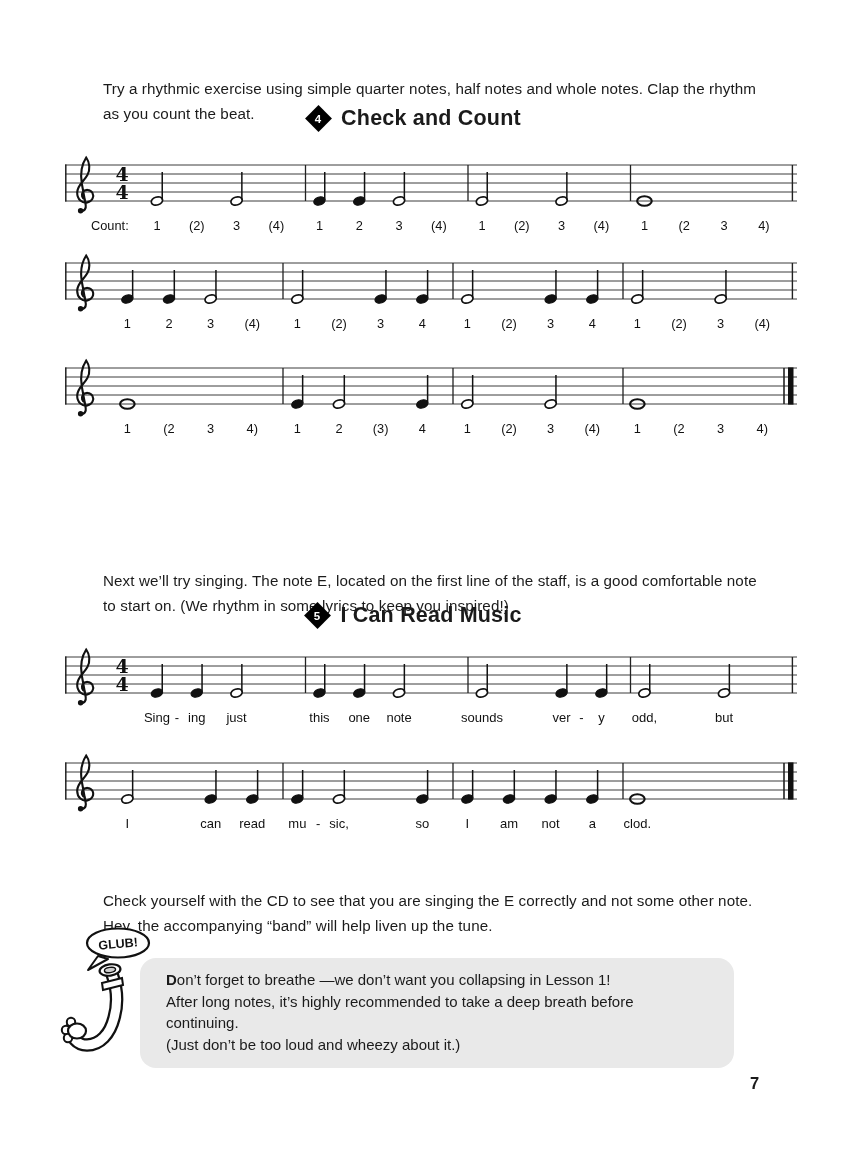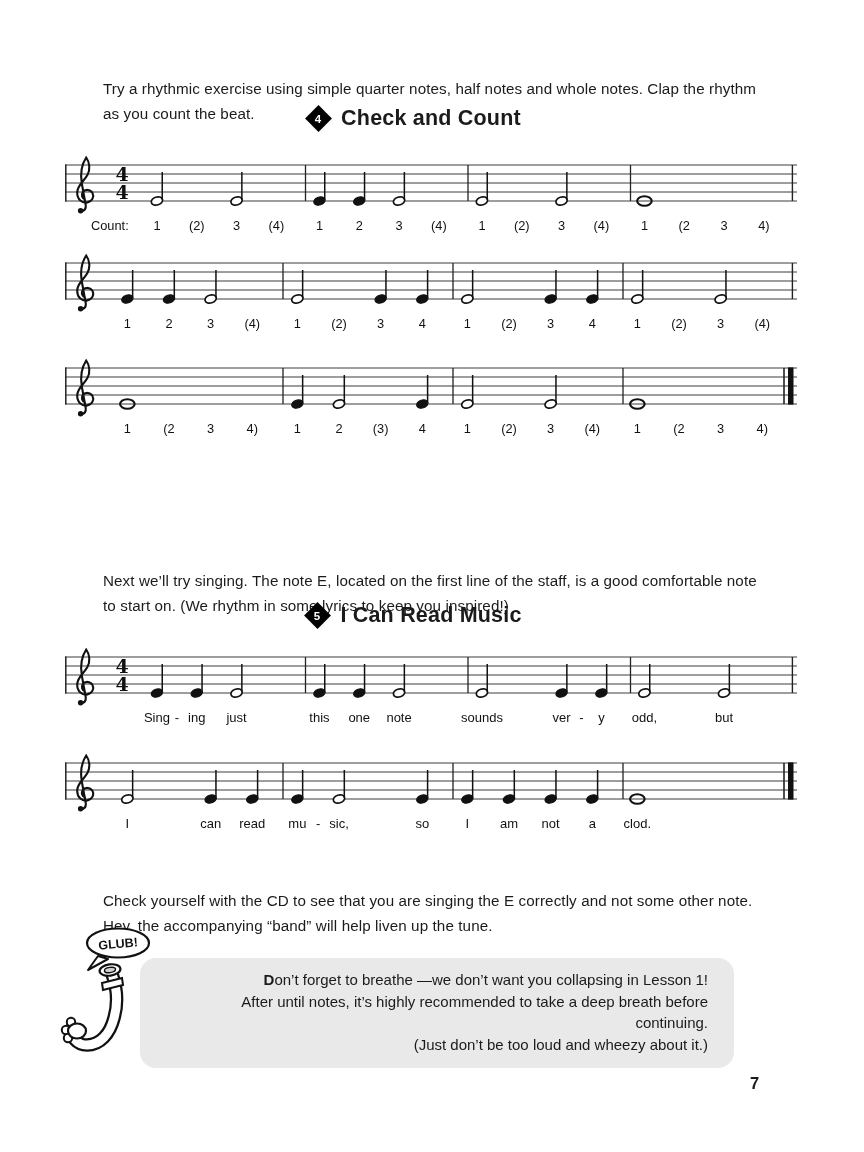--- a/index.html
+++ b/index.html
@@ -22,21 +22,21 @@
   }
   .heading .title{font-size:21.5px; font-weight:bold; letter-spacing:0.2px;}
   .staff-block{position:absolute; width:732px; height:92px;}
   .staff-block svg{display:block;}
   .tsig{font-family:"DejaVu Serif", serif; font-weight:bold; font-size:19px; fill:#111;}
   .cnt{font-family:"Liberation Sans", sans-serif; font-size:12.8px; fill:#111;}
   .lyr{font-family:"Liberation Sans", sans-serif; font-size:13px; fill:#111;}
   .callout{
     position:absolute; left:140px; top:958px; width:594px; box-sizing:border-box;
     background:#e9e9e9; border-radius:16px; padding:11px 26px 13px;
-    text-align:right; font-size:15px; line-height:21.5px;
+    text-align:left; font-size:15px; line-height:21.5px;
   }
   .callout p{margin:0;}
   .pagenum{position:absolute; left:750px; top:1074px; font-size:16.5px; font-weight:bold;}
   .cartoon{position:absolute; left:56px; top:924px;}
   .bubble-text{font-family:"Liberation Sans", sans-serif; font-weight:bold; font-size:12.5px; fill:#111;}
 </style>
 </head>
 <body>
 
 <div class="page">
@@ -435,19 +435,19 @@
         <circle cx="15" cy="98" r="4.2" fill="#fff" stroke="#111" stroke-width="2"></circle>
         <circle cx="10" cy="106" r="4.2" fill="#fff" stroke="#111" stroke-width="2"></circle>
         <circle cx="12" cy="114" r="4.2" fill="#fff" stroke="#111" stroke-width="2"></circle>
         <ellipse cx="21" cy="107" rx="9" ry="7.5" fill="#fff" stroke="#111" stroke-width="2.2"></ellipse>
       </g>
     </g>
   </svg>
 
   <div class="callout">
     <p><b>D</b><span>on’t forget to breathe —we don’t want you collapsing in Lesson 1!</span></p>
-    <p>After until notes, it’s highly recommended to take a deep breath before continuing.</p>
+    <p>After long notes, it’s highly recommended to take a deep breath before continuing.</p>
     <p>(Just don’t be too loud and wheezy about it.)</p>
   </div>
 
   <div class="pagenum">7</div>
 
 </div>
 
 </body></html>

